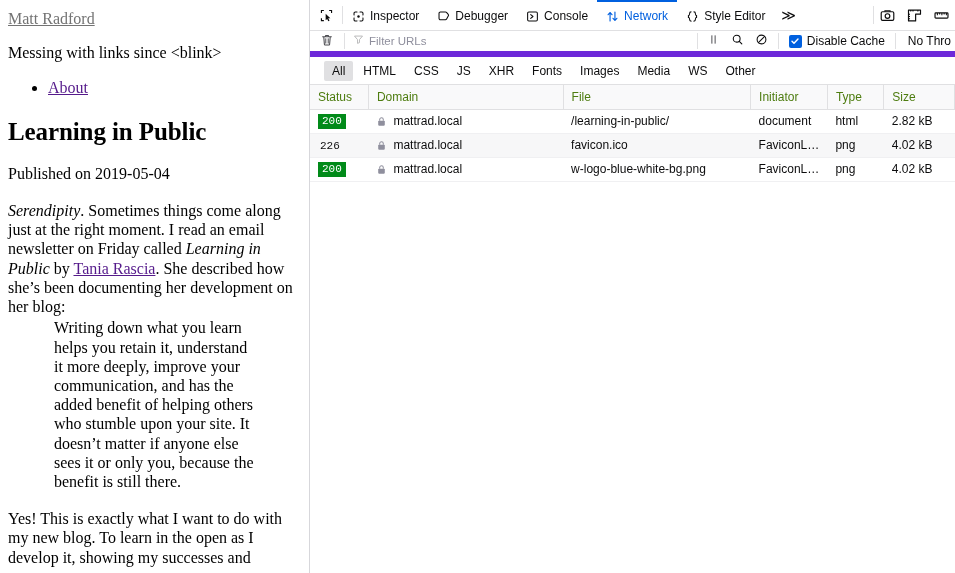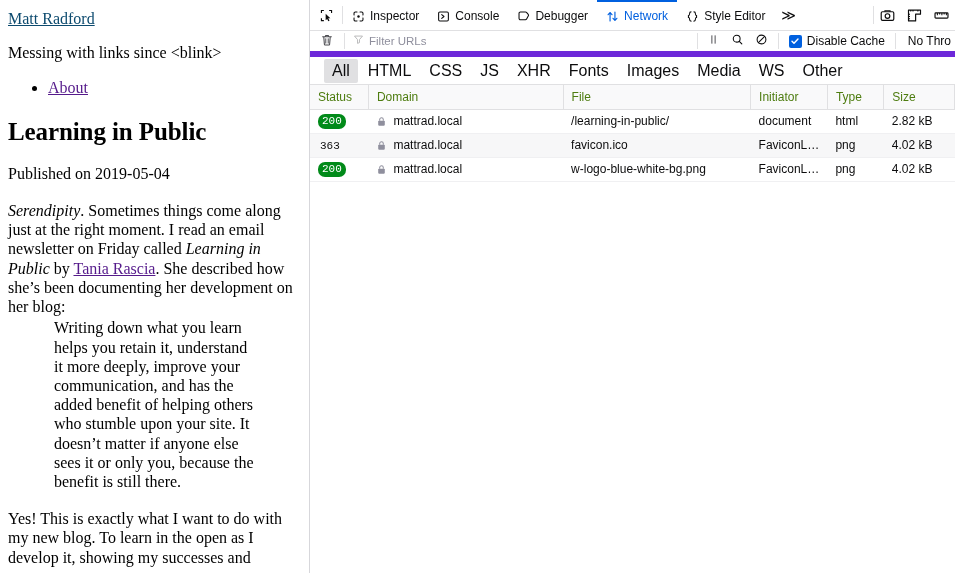--- a/index.html
+++ b/index.html
@@ -26,21 +26,21 @@
     overflow: hidden;
     position: relative;
     font-family: "Liberation Serif", serif;
     color: #000000;
   }
   .page-inner { padding: 8px 8px 0 8px; }
 
   .site-title-link {
     font-family: "Liberation Serif", serif;
     font-size: 16px;
-    color: #0c4a6e;
+    color: #737373;
     text-decoration: underline;
     display: inline-block;
     margin: 2px 0 0 0;
     cursor: pointer;
   }
   .tagline {
     font-size: 16px;
     margin: 16px 0 0 0;
     line-height: 1.15;
     color: #000;
@@ -217,21 +217,21 @@
     height: 28px;
     min-height: 28px;
     display: flex;
     align-items: center;
     padding: 0 14px;
     gap: 2px;
     border-bottom: 1px solid #e0e0e2;
     background: #ffffff;
   }
   .type-pill {
-    font-size: 16px;
+    font-size: 12px;
     color: #0c0c0d;
     padding: 3px 8px;
     border-radius: 2px;
     cursor: pointer;
     white-space: nowrap;
   }
   .type-pill.active { background: #e0e0e2; }
 
   
   .net-table-wrap {
@@ -281,21 +281,21 @@
 
   .status-cell { padding-left: 8px !important; }
   .badge-200 {
     display: inline-block;
     background: #018a19;
     color: #ffffff;
     font-family: "Liberation Mono", monospace;
     font-size: 11px;
     line-height: 13px;
     padding: 1px 4px;
-    border-radius: 7px;
+    border-radius: 0;
   }
   .status-plain {
     font-family: "Liberation Mono", monospace;
     font-size: 11px;
     color: #0c0c0d;
     padding-left: 2px;
   }
   .domain-cell {
     display: flex;
     align-items: center;
@@ -358,34 +358,34 @@
               <rect x="12.5" y="6.6" width="3" height="2.8" fill="#fff"></rect>
               <circle cx="8" cy="8" r="1.5" fill="#0c0c0d"></circle>
             </svg>
           </span>
           <span>Inspector</span>
         </div>
 
         <div class="dt-tab">
           <span class="ic">
             <svg width="13" height="13" viewBox="0 0 16 16">
+              <path d="M2.5 4.2a1.7 1.7 0 0 1 1.7-1.7h6.3c.5 0 .9.2 1.2.5l2.1 2.4c.5.6.5 1.5 0 2.1l-2.1 3.8c-.3.4-.8.7-1.3.7H4.2a1.7 1.7 0 0 1-1.7-1.7z" fill="none" stroke="#0c0c0d" stroke-width="1.3" stroke-linejoin="round"></path>
+            </svg>
+          </span>
+          <span>Debugger</span>
+        </div>
+
+        <div class="dt-tab">
+          <span class="ic">
+            <svg width="13" height="13" viewBox="0 0 16 16">
               <rect x="2" y="2.5" width="12" height="11" rx="1.5" fill="none" stroke="#0c0c0d" stroke-width="1.3"></rect>
               <path d="M5.8 5.6L8.6 8l-2.8 2.4" fill="none" stroke="#0c0c0d" stroke-width="1.3" stroke-linecap="round" stroke-linejoin="round"></path>
             </svg>
           </span>
           <span>Console</span>
-        </div>
-
-        <div class="dt-tab">
-          <span class="ic">
-            <svg width="13" height="13" viewBox="0 0 16 16">
-              <path d="M2.5 4.2a1.7 1.7 0 0 1 1.7-1.7h6.3c.5 0 .9.2 1.2.5l2.1 2.4c.5.6.5 1.5 0 2.1l-2.1 3.8c-.3.4-.8.7-1.3.7H4.2a1.7 1.7 0 0 1-1.7-1.7z" fill="none" stroke="#0c0c0d" stroke-width="1.3" stroke-linejoin="round"></path>
-            </svg>
-          </span>
-          <span>Debugger</span>
         </div>
 
         <div class="dt-tab active">
           <span class="ic">
             <svg width="13" height="13" viewBox="0 0 16 16">
               <path d="M5 13.5V3.2M5 3.2L2.6 5.8M5 3.2l2.4 2.6" fill="none" stroke="#0060df" stroke-width="1.4" stroke-linecap="round" stroke-linejoin="round"></path>
               <path d="M11 2.5v10.3M11 12.8l2.4-2.6M11 12.8l-2.4-2.6" fill="none" stroke="#0060df" stroke-width="1.4" stroke-linecap="round" stroke-linejoin="round"></path>
             </svg>
           </span>
           <span>Network</span>
@@ -529,21 +529,21 @@
               </span>
             </td>
             <td>/learning-in-public/</td>
             <td>document</td>
             <td>html</td>
             <td>2.82 kB</td>
           </tr>
 
           <tr class="stripe">
             <td class="status-cell">
-              <span class="status-plain">363</span>
+              <span class="status-plain">226</span>
             </td>
             <td>
               <span class="domain-cell">
                 <span class="lock-ic">
                   <svg width="11" height="11" viewBox="0 0 16 16">
                     <rect x="3.2" y="7" width="9.6" height="7" rx="1.1" fill="#8f8f9d"></rect>
                     <path d="M5.4 7V5.1a2.6 2.6 0 0 1 5.2 0V7" fill="none" stroke="#8f8f9d" stroke-width="1.5"></path>
                   </svg>
                 </span>
                 <span>mattrad.local</span>

